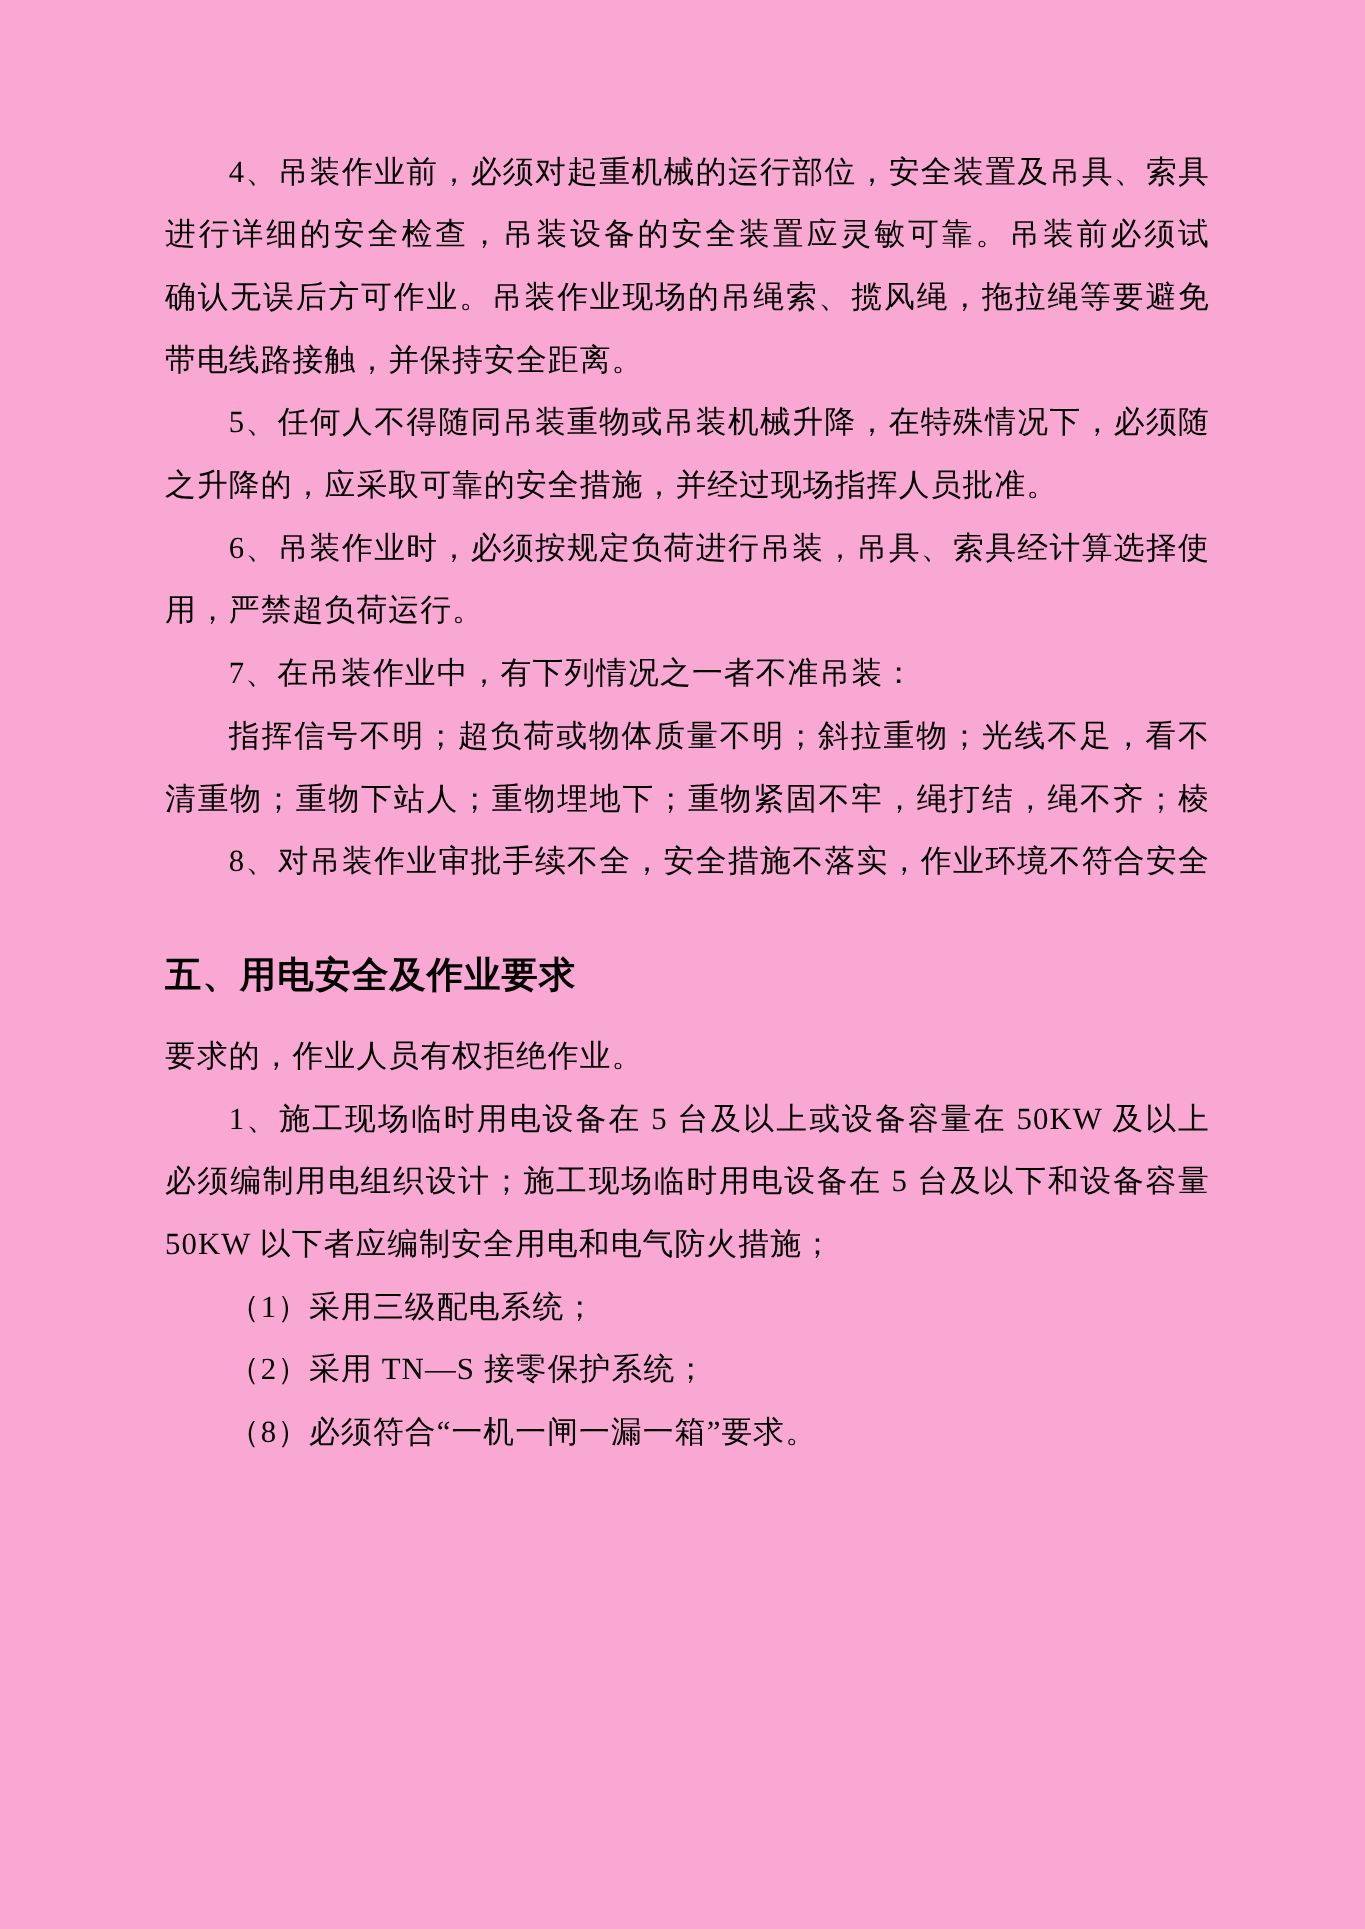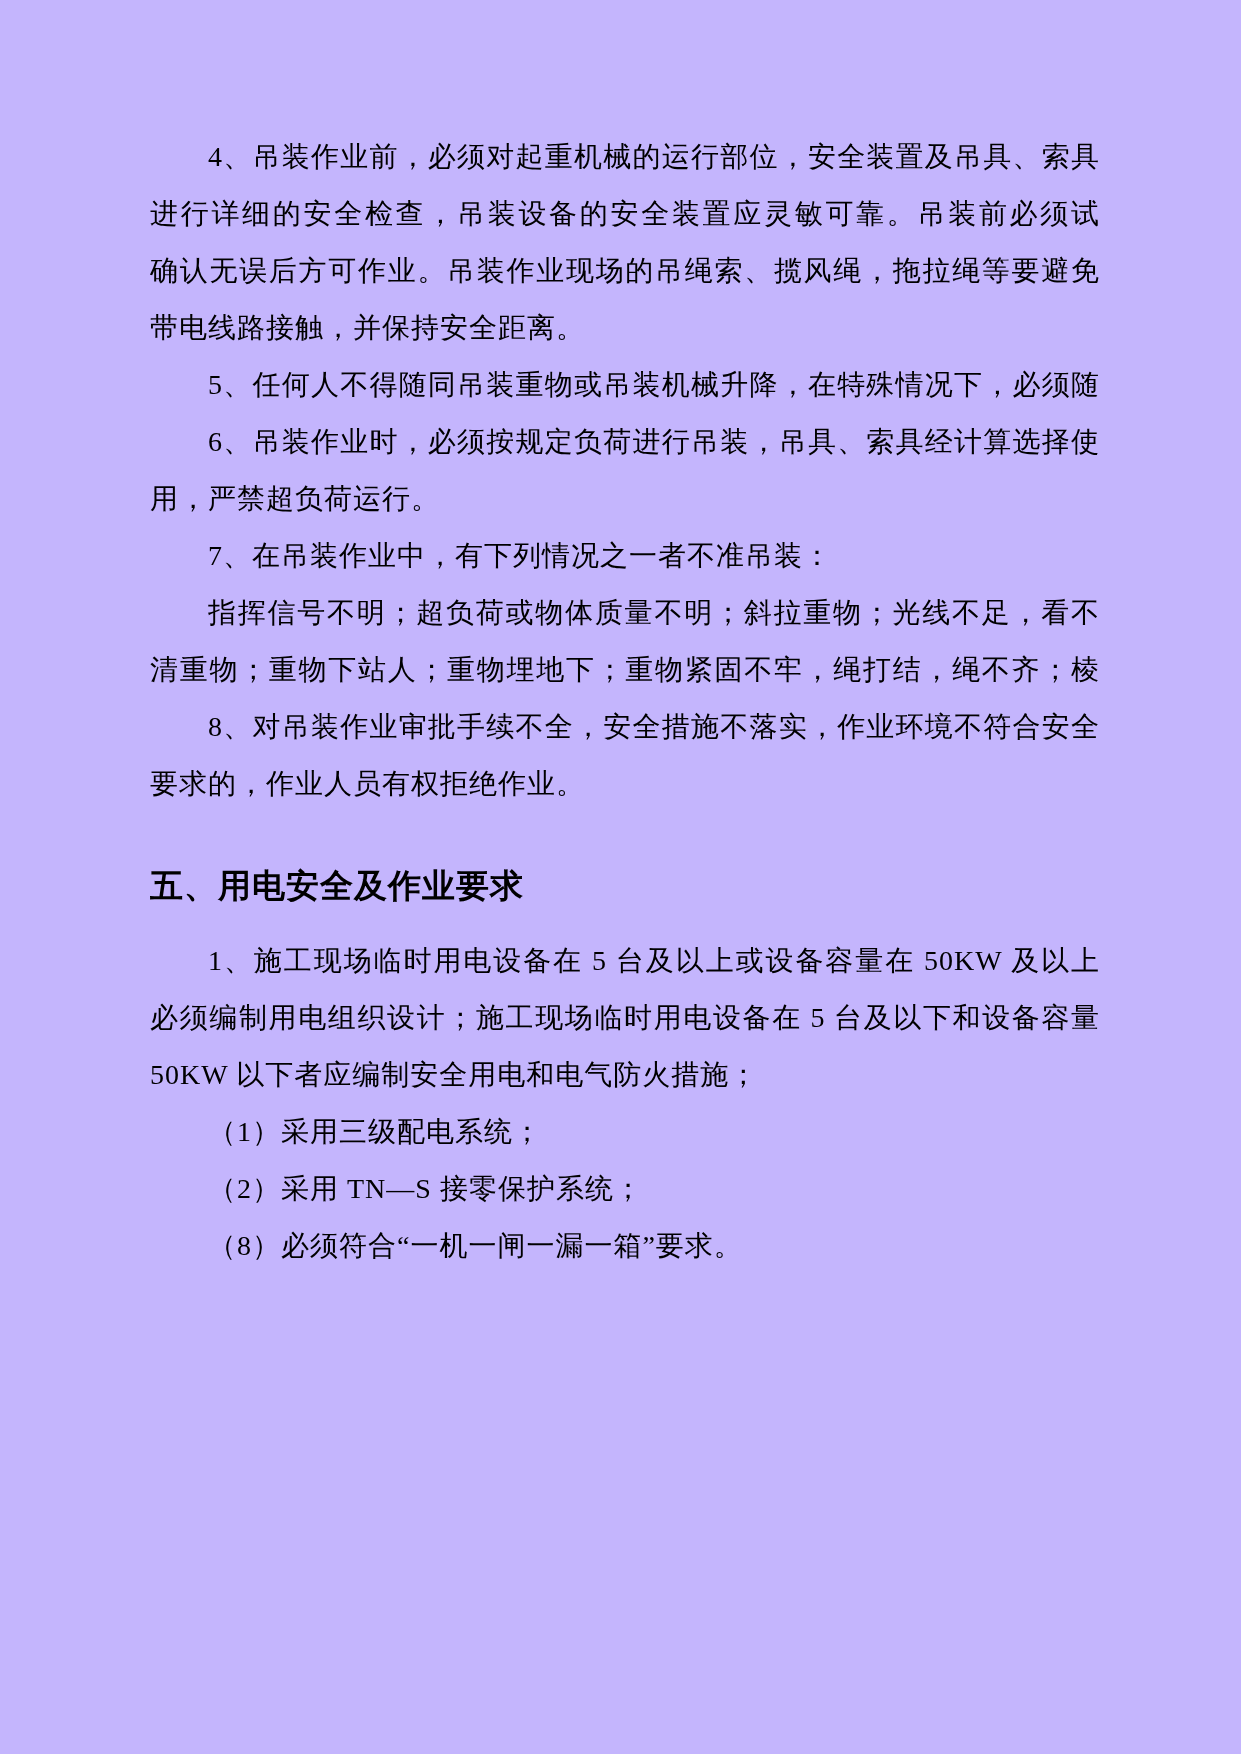--- a/index.html
+++ b/index.html
@@ -1,21 +1,21 @@
 <!DOCTYPE html>
 <html><head>
 <meta charset="utf-8">
 <style>
   html, body { margin: 0; padding: 0; background: #e8e8e8; }
   .page {
     position: relative;
     width: 1241px;
     height: 1754px;
     margin: 0 auto;
-    background: #c4b5fd;
+    background: #f9a8d4;
     font-family: "Liberation Serif", serif;
     color: #000000;
     overflow: hidden;
   }
   .content {
     position: absolute;
     left: 150px;
     top: 128px;
     width: 950px;
   }
@@ -46,28 +46,29 @@
 </head>
 <body>
 
 <div class="page">
   <div class="content" id="lines-container">
       <div class="line indent fill">4、吊装作业前，必须对起重机械的运行部位，安全装置及吊具、索具</div>
       <div class="line fill">进行详细的安全检查，吊装设备的安全装置应灵敏可靠。吊装前必须试吊，</div>
       <div class="line fill">确认无误后方可作业。吊装作业现场的吊绳索、揽风绳，拖拉绳等要避免同</div>
       <div class="line">带电线路接触，并保持安全距离。</div>
       <div class="line indent fill">5、任何人不得随同吊装重物或吊装机械升降，在特殊情况下，必须随</div>
+      <div class="line">之升降的，应采取可靠的安全措施，并经过现场指挥人员批准。</div>
       <div class="line indent fill">6、吊装作业时，必须按规定负荷进行吊装，吊具、索具经计算选择使</div>
       <div class="line">用，严禁超负荷运行。</div>
       <div class="line indent">7、在吊装作业中，有下列情况之一者不准吊装：</div>
       <div class="line indent fill">指挥信号不明；超负荷或物体质量不明；斜拉重物；光线不足，看不</div>
       <div class="line fill">清重物；重物下站人；重物埋地下；重物紧固不牢，绳打结，绳不齐；棱刃</div>
       <div class="line indent fill">8、对吊装作业审批手续不全，安全措施不落实，作业环境不符合安全</div>
+      <div class="line heading">五、用电安全及作业要求</div>
       <div class="line">要求的，作业人员有权拒绝作业。</div>
-      <div class="line heading">五、用电安全及作业要求</div>
       <div class="line indent fill">1、施工现场临时用电设备在 5 台及以上或设备容量在 50KW 及以上者</div>
       <div class="line fill">必须编制用电组织设计；施工现场临时用电设备在 5 台及以下和设备容量在</div>
       <div class="line">50KW 以下者应编制安全用电和电气防火措施；</div>
       <div class="line indent">（1）采用三级配电系统；</div>
       <div class="line indent">（2）采用 TN—S 接零保护系统；</div>
       <div class="line indent">（8）必须符合“一机一闸一漏一箱”要求。</div>
     </div>
 </div>
 
 </body></html>

